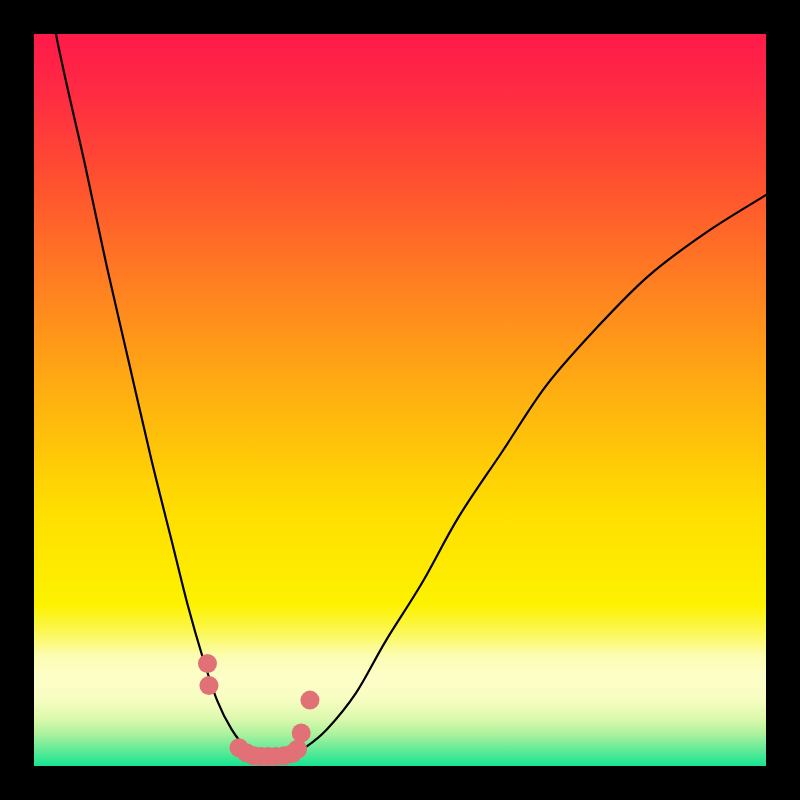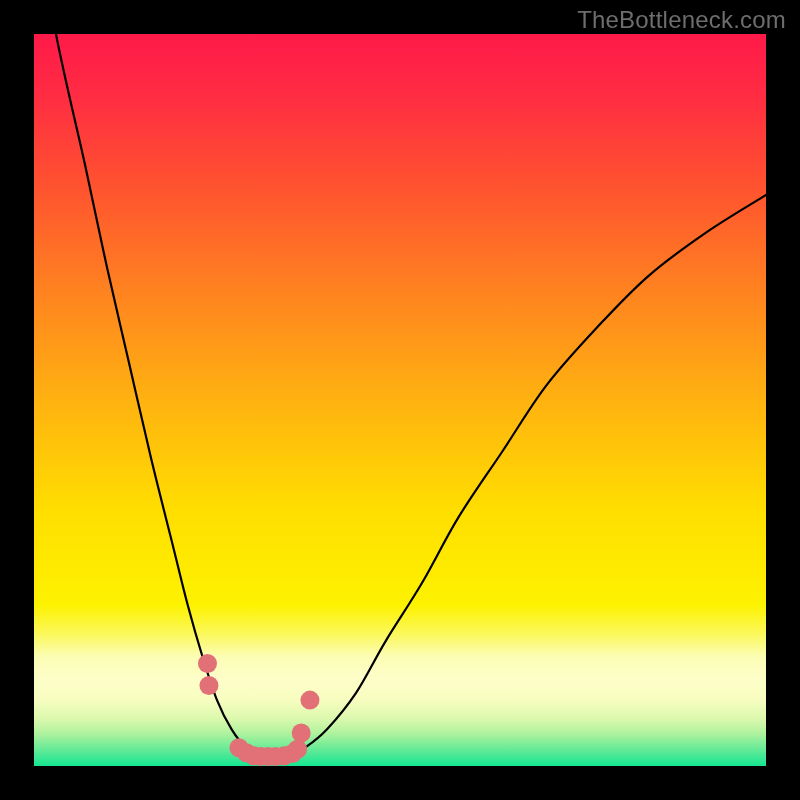--- a/index.html
+++ b/index.html
@@ -92,14 +92,13 @@
           <circle cx="241.56" cy="722.48" r="9.5" fill="#e27077"></circle>
           <circle cx="250.34" cy="721.75" r="9.5" fill="#e27077"></circle>
           <circle cx="258.40" cy="719.56" r="9.5" fill="#e27077"></circle>
           <circle cx="263.52" cy="715.16" r="9.5" fill="#e27077"></circle>
           <circle cx="267.18" cy="699.06" r="9.5" fill="#e27077"></circle>
           <circle cx="275.96" cy="666.12" r="9.5" fill="#e27077"></circle>
         </g>
     </svg>
   </div>
 
-  <div class="watermark">TheBottleneck.com</div>
 </div>
 
 </body></html>

